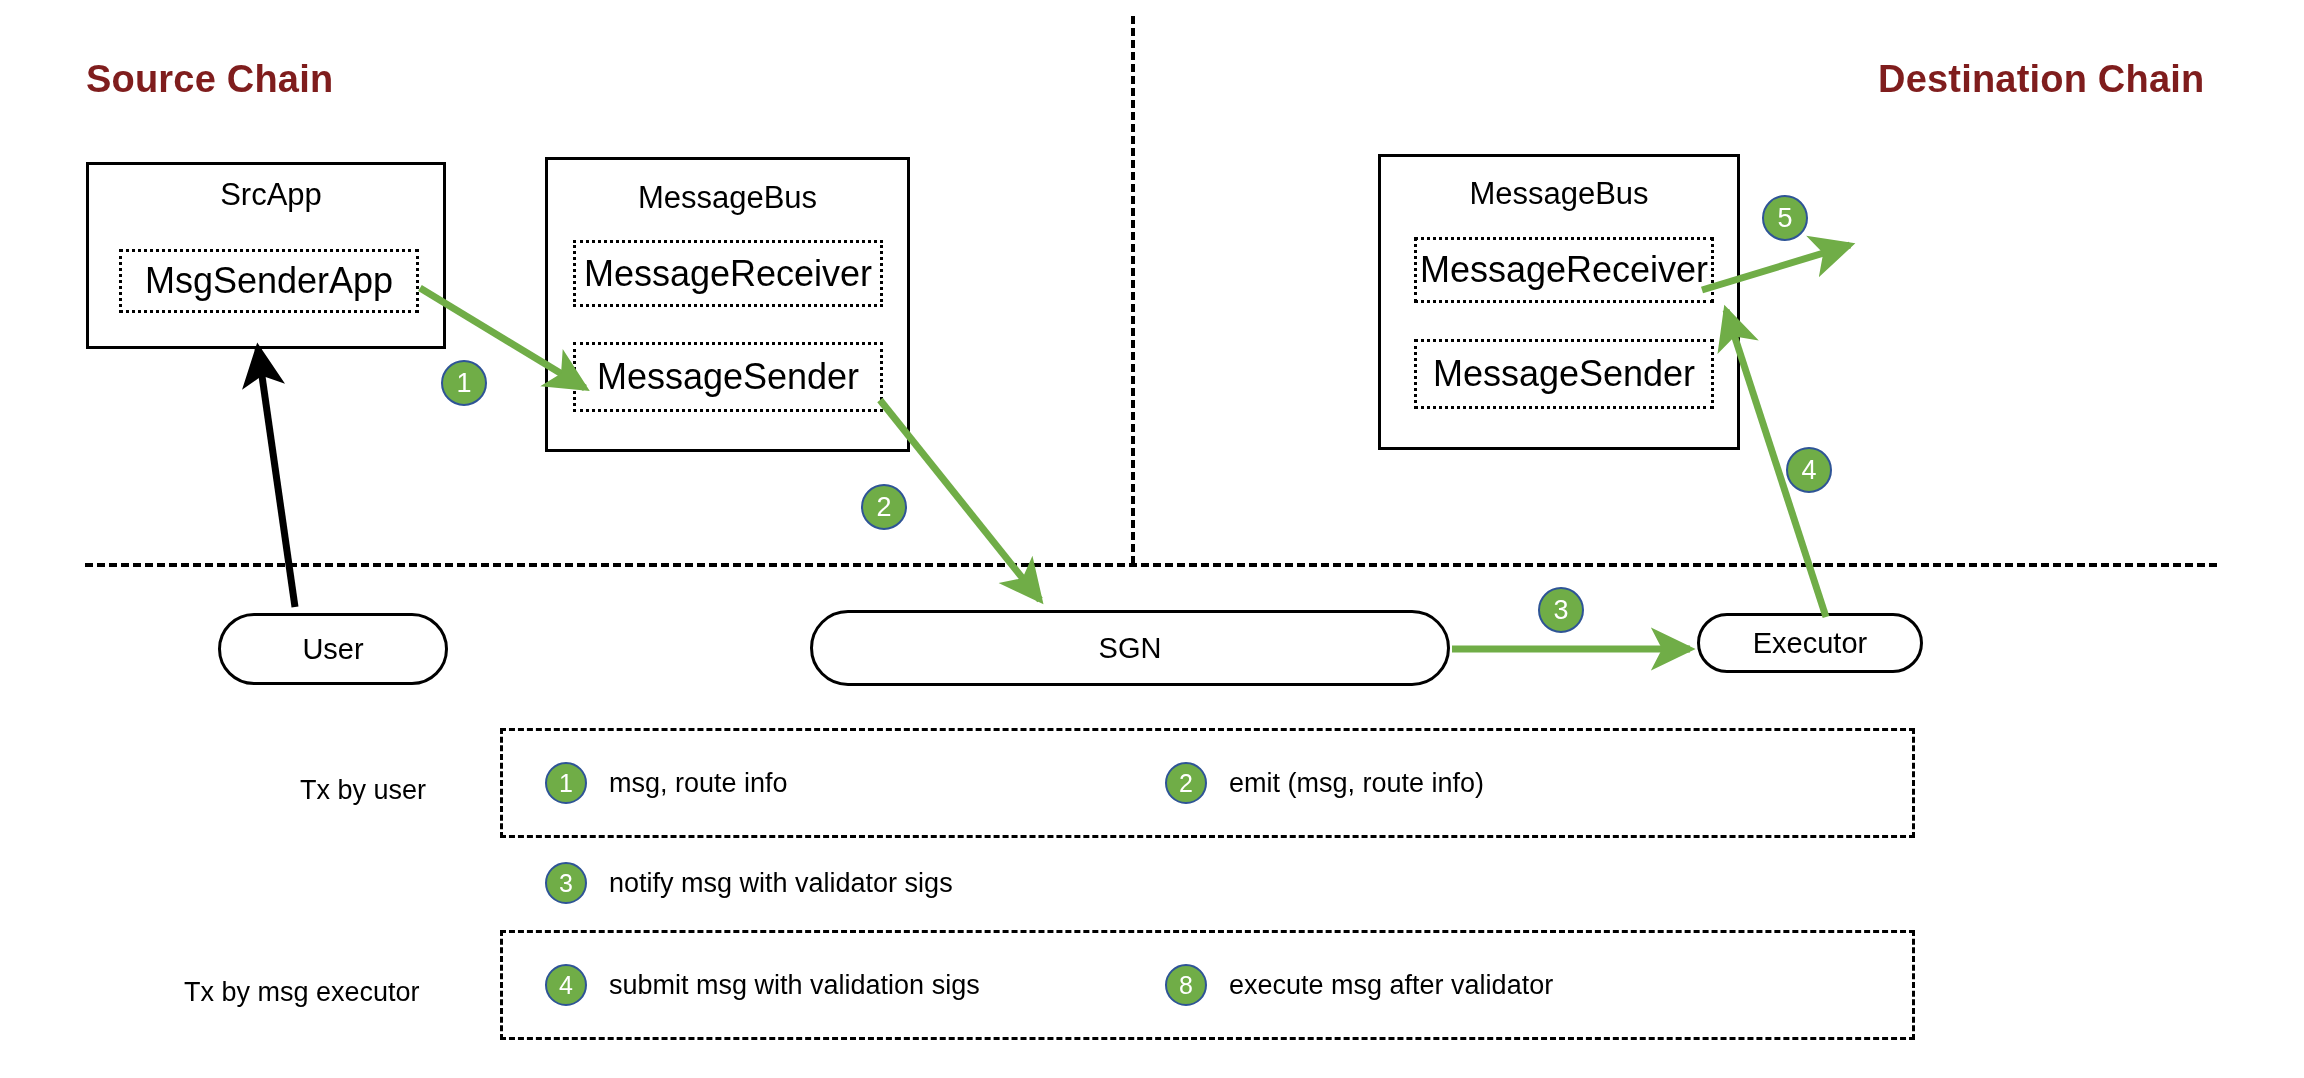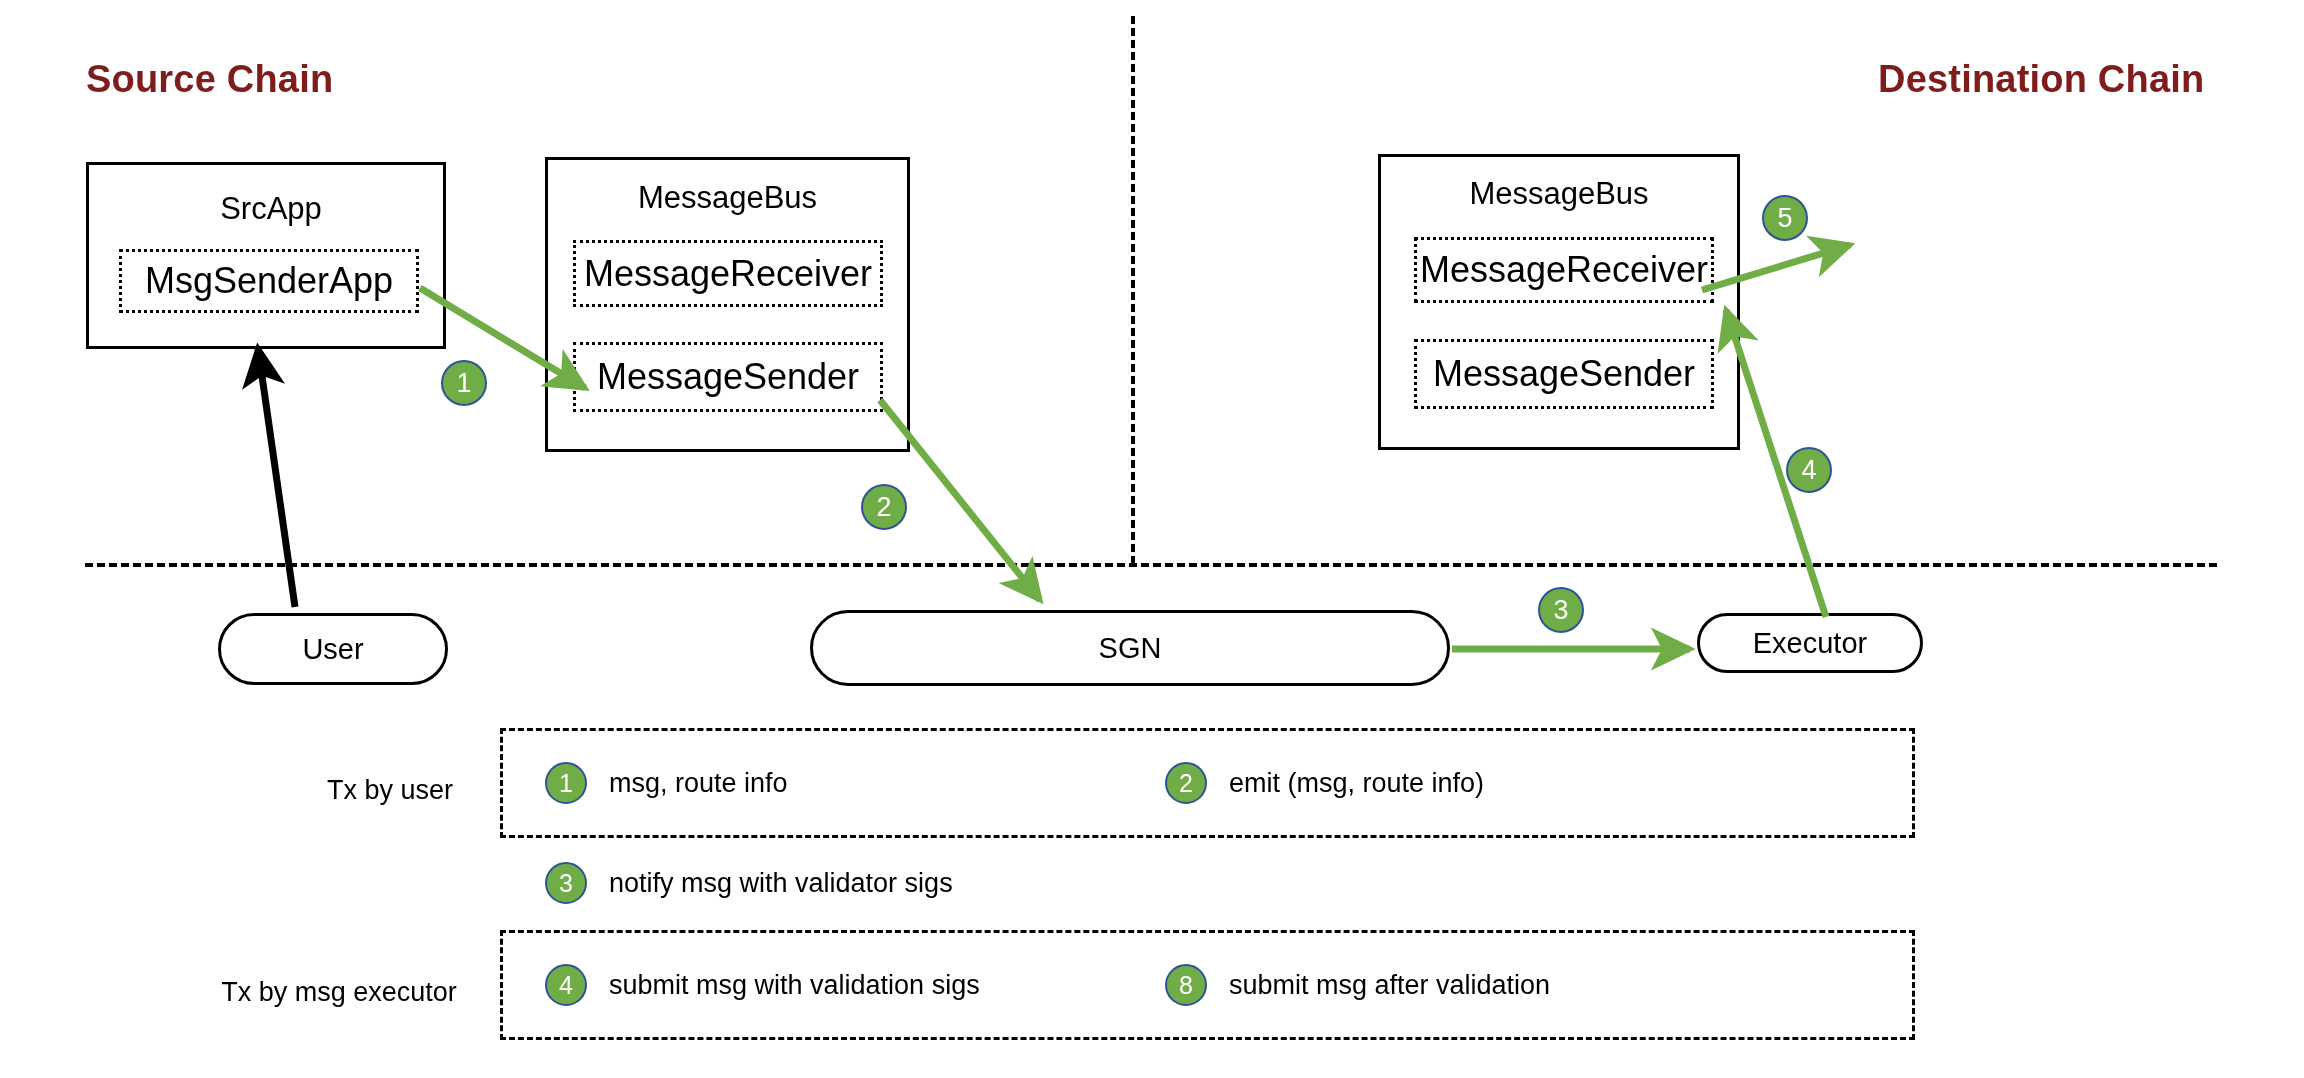--- a/index.html
+++ b/index.html
@@ -32,41 +32,41 @@
   .hline{position:absolute;border-top:4px dashed #000;}
 
   
   .badge{position:absolute;width:46px;height:46px;border-radius:50%;
          background:#70ad47;border:2px solid #2e5496;color:#fff;
          display:flex;align-items:center;justify-content:center;
          font-size:27px;line-height:1;box-sizing:border-box;}
   .badge.sm{width:42px;height:42px;font-size:25px;}
 
   
-  .legend-label{position:absolute;font-size:27px;white-space:nowrap;text-align:center;}
+  .legend-label{position:absolute;font-size:27px;white-space:nowrap;text-align:left;}
   .legend-box{position:absolute;border:3px dashed #000;box-sizing:border-box;}
   .legend-item{position:absolute;display:flex;align-items:center;}
   .legend-text{font-size:27px;white-space:nowrap;margin-left:22px;}
 
   svg.arrows{position:absolute;left:0;top:0;width:2304px;height:1078px;
              pointer-events:none;overflow:visible;}
 </style>
 </head>
 <body>
 
 <div id="stage">
 
   <div class="chain-title" style="left:86px;top:58px;">Source Chain</div>
   <div class="chain-title" style="left:1878px;top:58px;">Destination Chain</div>
 
   <div class="vline" style="left:1131px;top:16px;height:548px;"></div>
   <div class="hline" style="left:85px;top:563px;width:2132px;"></div>
 
   <div class="box" style="left:86px;top:162px;width:360px;height:187px;">
-    <div class="box-title" style="top:26px;padding-left:10px;">SrcApp</div>
+    <div class="box-title" style="top:12px;padding-left:10px;">SrcApp</div>
     <div class="mod" style="left:30px;top:84px;width:300px;height:64px;">MsgSenderApp</div>
   </div>
 
   <div class="box" style="left:545px;top:157px;width:365px;height:295px;">
     <div class="box-title" style="top:20px;">MessageBus</div>
     <div class="mod" style="left:25px;top:80px;width:310px;height:67px;">MessageReceiver</div>
     <div class="mod" style="left:25px;top:182px;width:310px;height:70px;">MessageSender</div>
   </div>
 
   <div class="box" style="left:1378px;top:154px;width:362px;height:296px;">
@@ -128,16 +128,16 @@
     <div class="badge sm" style="position:relative;left:0;top:0;">3</div>
     <div class="legend-text">notify msg with validator sigs</div>
   </div>
 
   <div class="legend-item" style="left:545px;top:964px;">
     <div class="badge sm" style="position:relative;left:0;top:0;">4</div>
     <div class="legend-text">submit msg with validation sigs</div>
   </div>
   <div class="legend-item" style="left:1165px;top:964px;">
     <div class="badge sm" style="position:relative;left:0;top:0;">8</div>
-    <div class="legend-text">submit msg after validation</div>
+    <div class="legend-text">execute msg after validator</div>
   </div>
 
 </div>
 
 </body></html>

